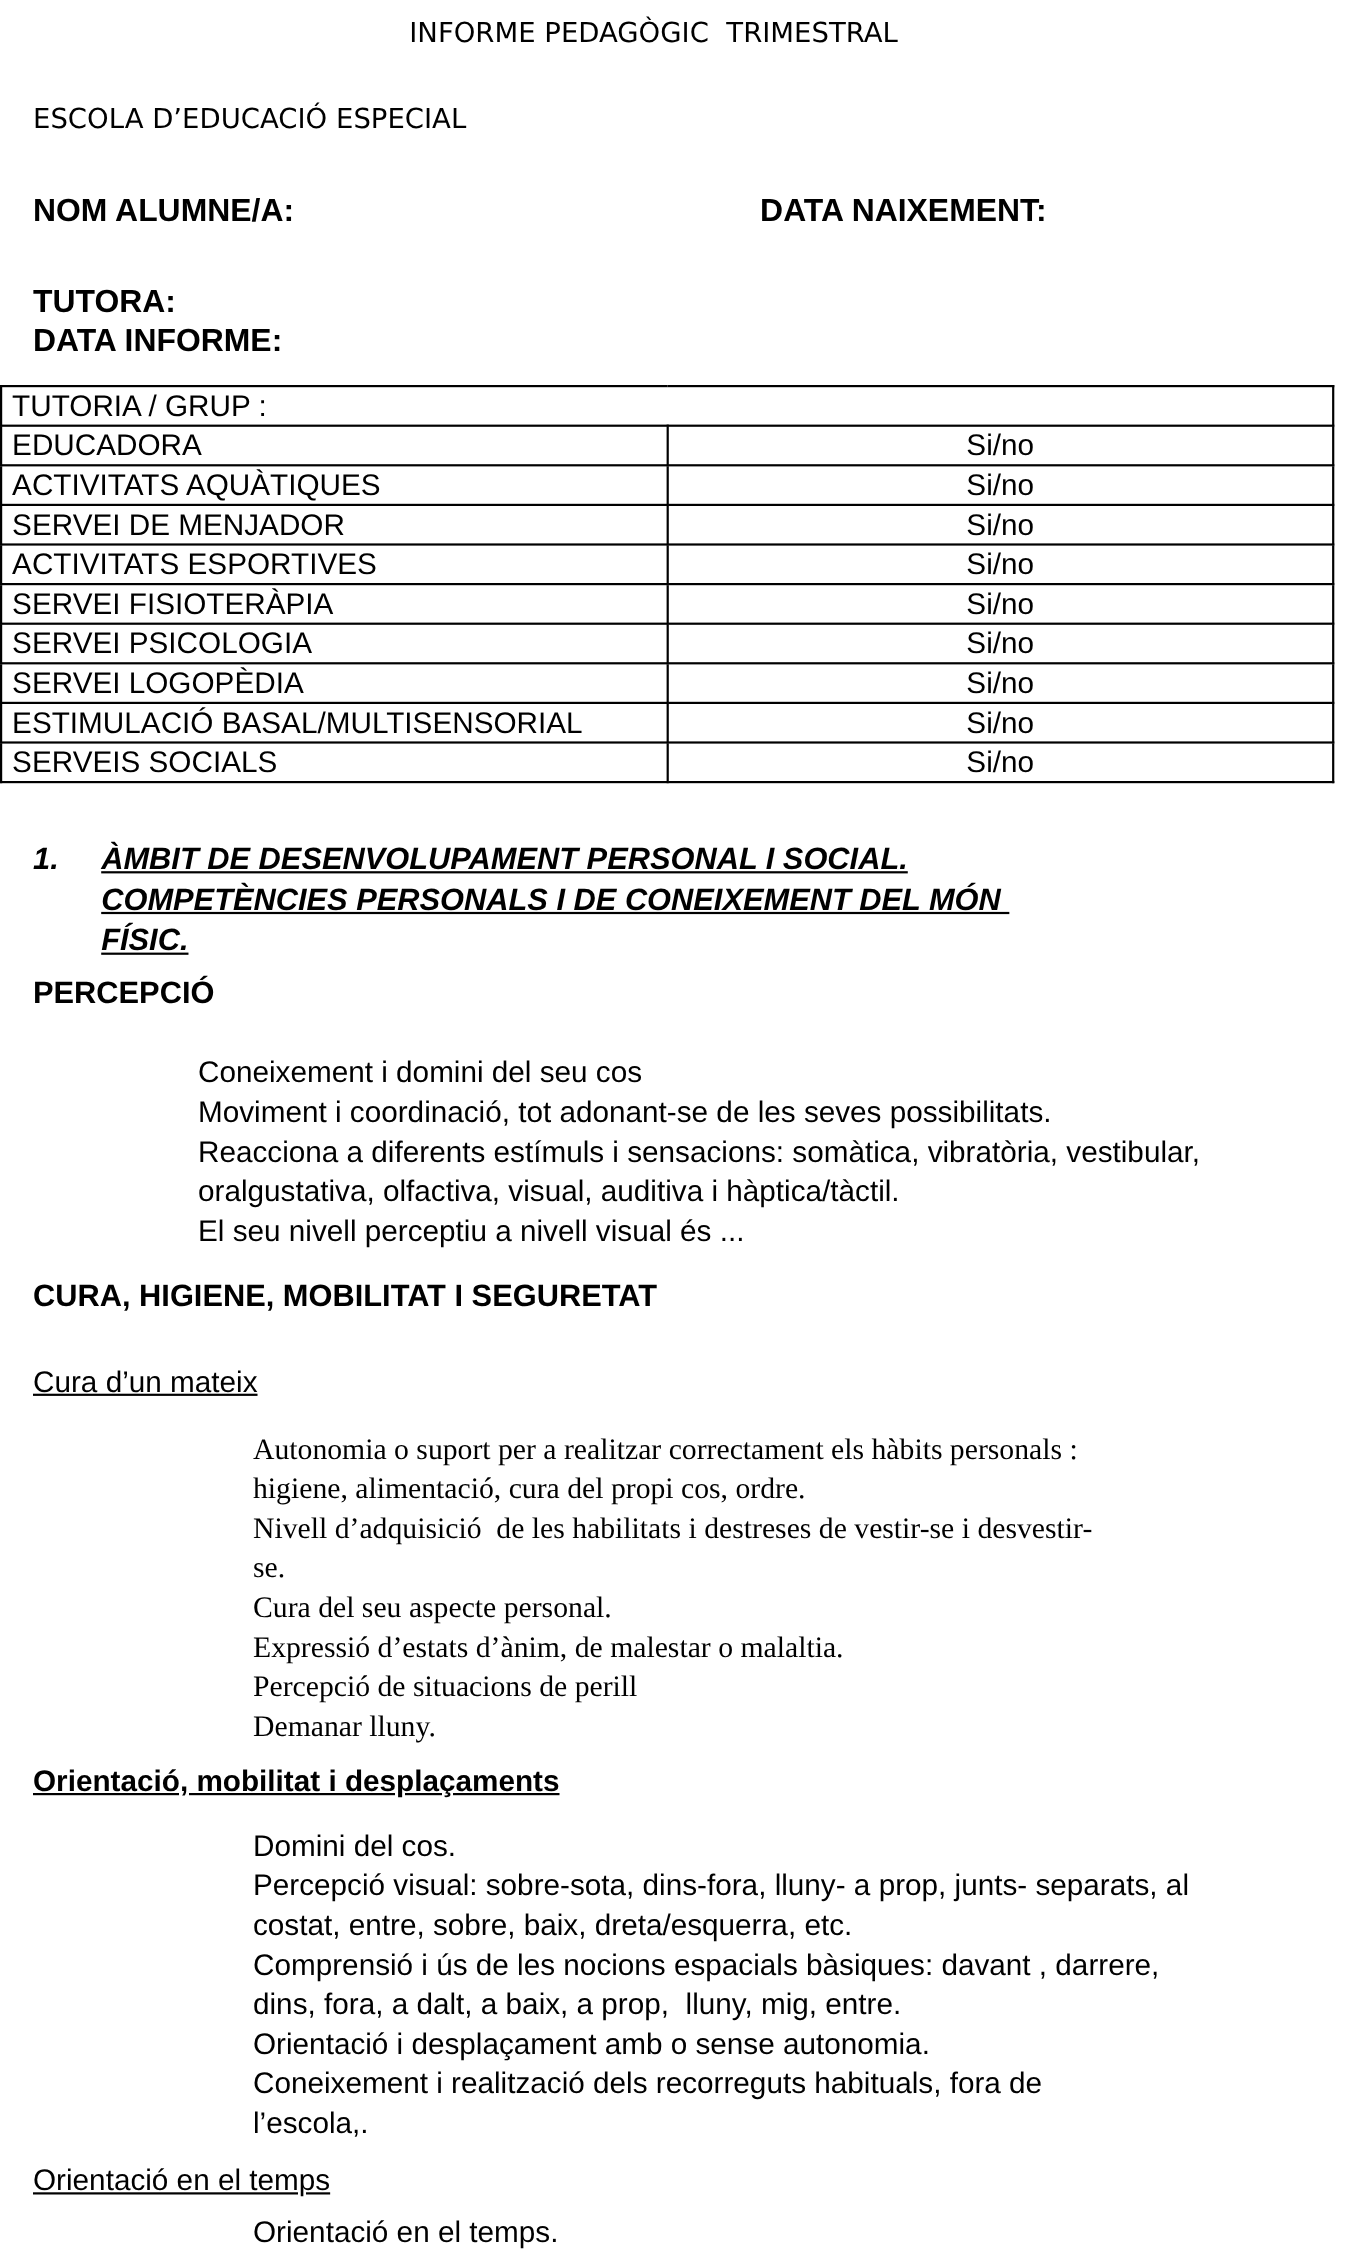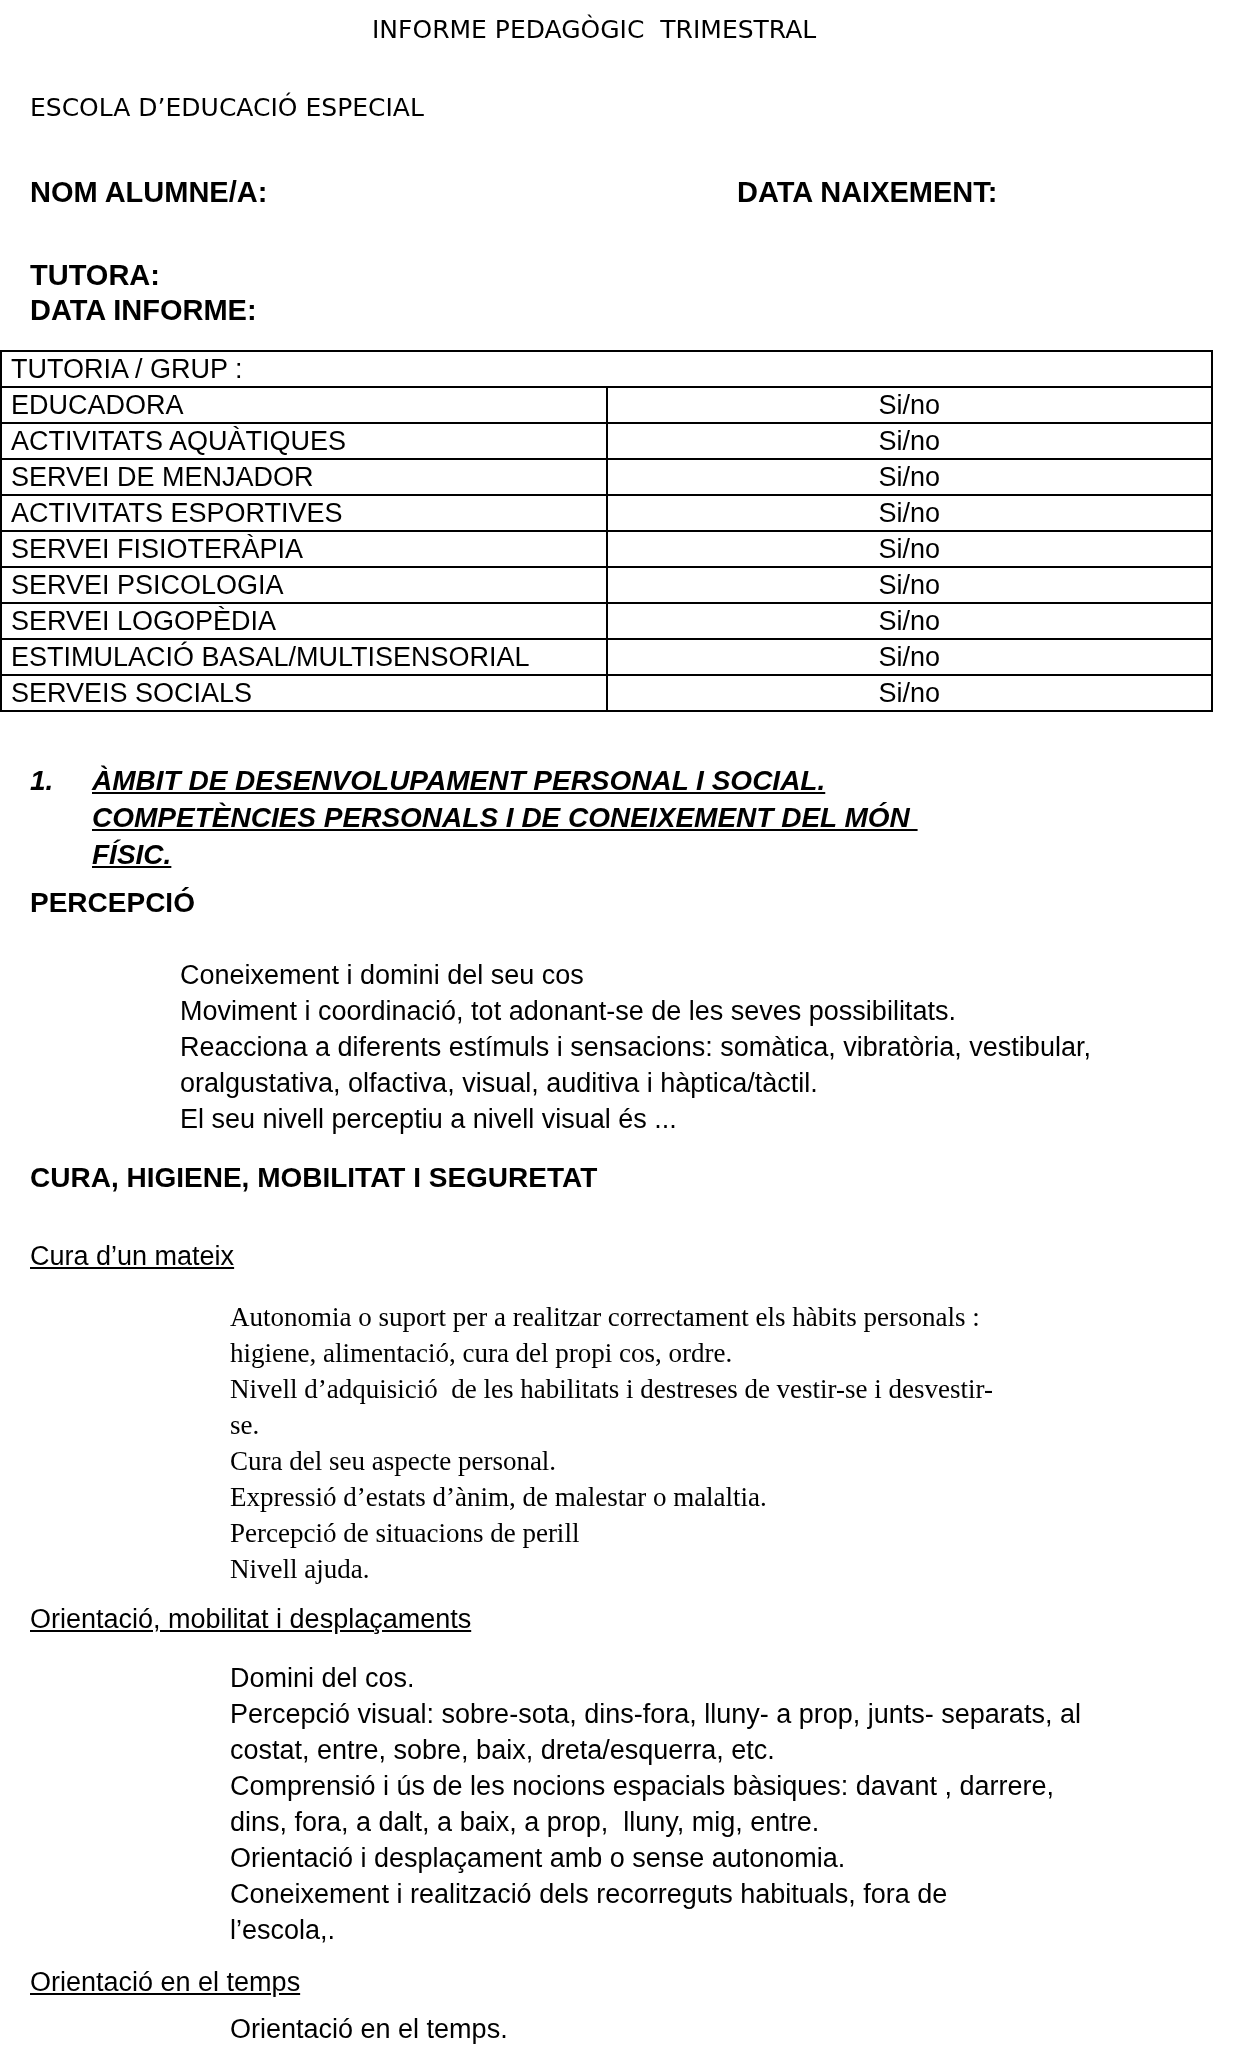--- a/index.html
+++ b/index.html
@@ -32,21 +32,21 @@
   }
   .field-row {
     position: relative;
     margin-top: 52px;
     height: 34px;
     font-weight: bold;
     font-size: 29px;
     line-height: 34px;
   }
   .field-row .left-label { margin-left: 30px; }
-  .field-row .right-label { position: absolute; left: 737px; top: 0; }
+  .field-row .right-label { position: absolute; left: 691px; top: 0; }
   .tutor-line {
     margin: 49px 0 0 30px;
     font-weight: bold;
     font-size: 29px;
     line-height: 35px;
   }
   .report-date-line {
     margin: 0 0 0 30px;
     font-weight: bold;
     font-size: 29px;
@@ -104,21 +104,21 @@
   }
   .underline-subheading {
     margin-left: 30px;
     font-size: 27px;
     line-height: 33px;
     text-decoration: underline;
     white-space: pre;
     width: fit-content;
   }
   .u-sub-1 { margin-top: 45px; }
-  .u-sub-2 { margin-top: 16px; }
+  .u-sub-2 { margin-top: 16px; font-weight: bold; }
   .u-sub-3 { margin-top: 18px; }
   .para {
     font-size: 27px;
     line-height: 36px;
   }
   .para div { white-space: pre; }
   .para-1 { margin: 37px 0 0 180px; }
   .para-2 { margin: 26px 0 0 230px; font-family: Liberation Serif, serif; }
   .para-3 { margin: 24px 0 0 230px; }
   .para-4 { margin: 12px 0 0 230px; }
@@ -206,21 +206,21 @@
 <div class="underline-subheading u-sub-1">Cura d’un mateix</div>
 
 <div class="para para-2">
   <div>Autonomia o suport per a realitzar correctament els hàbits personals :</div>
   <div>higiene, alimentació, cura del propi cos, ordre.</div>
   <div>Nivell d’adquisició  de les habilitats i destreses de vestir-se i desvestir-</div>
   <div>se.</div>
   <div>Cura del seu aspecte personal.</div>
   <div>Expressió d’estats d’ànim, de malestar o malaltia.</div>
   <div>Percepció de situacions de perill</div>
-  <div>Nivell ajuda.</div>
+  <div>Demanar lluny.</div>
 </div>
 
 <div class="underline-subheading u-sub-2">Orientació, mobilitat i desplaçaments</div>
 
 <div class="para para-3">
   <div>Domini del cos.</div>
   <div>Percepció visual: sobre-sota, dins-fora, lluny- a prop, junts- separats, al</div>
   <div>costat, entre, sobre, baix, dreta/esquerra, etc.</div>
   <div>Comprensió i ús de les nocions espacials bàsiques: davant , darrere,</div>
   <div>dins, fora, a dalt, a baix, a prop,  lluny, mig, entre.</div>

